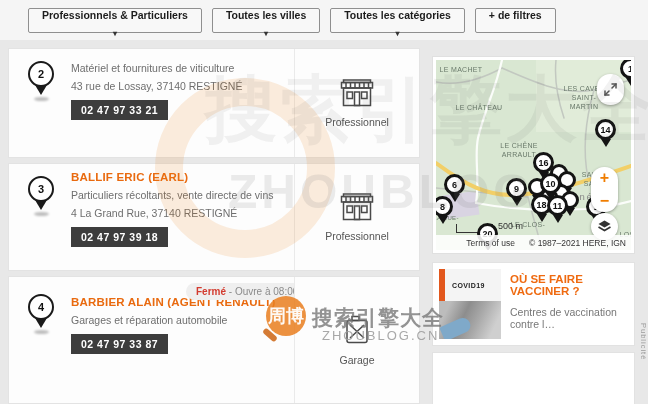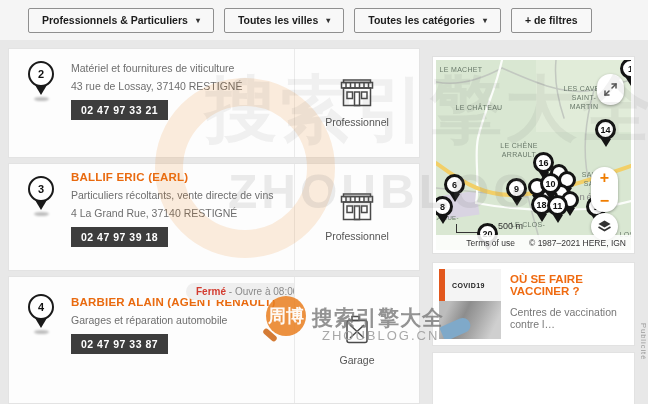--- a/index.html
+++ b/index.html
@@ -5,21 +5,21 @@
   * { margin:0; padding:0; box-sizing:border-box; }
   html,body { width:648px; height:404px; overflow:hidden; }
   body { position:relative; background:#e8e8e8; font-family:"Liberation Sans", sans-serif; }
 
   
   .topbar { position:absolute; left:0; top:0; width:648px; height:40px; background:#f5f5f5;
             display:flex; align-items:center; padding-left:28px; gap:10px; z-index:3; }
   .results-count { color:#757575; font-size:13.5px; width:88px; flex-shrink:0; }
   .fbtn { height:25px; background:#f8f8f8; border:1px solid #8f8f8f; border-radius:2px;
           font-weight:bold; font-size:10.5px; color:#1c1c1c; display:flex; align-items:center;
-          padding:0 13px; gap:8px; cursor:pointer; white-space:nowrap; }
+          padding:0 13px; gap:8px; cursor:pointer; white-space:nowrap;flex-direction:column; }
   .fbtn .caret { font-size:8px; color:#333; }
 
   
   .row { position:absolute; left:8px; width:412px; background:#fdfdfd; border:1px solid #e3e3e3; }
   .row1 { top:48px; height:110px; }
   .row2 { top:163px; height:108px; }
   .row3 { top:276px; height:128px; }
   .cat-cell { position:absolute; right:0; top:0; bottom:0; width:125px; border-left:1px solid #eaeaea;
               display:flex; flex-direction:column; align-items:center; justify-content:center; gap:9px;
               color:#555; font-size:10.5px; background:#fdfdfd; }

